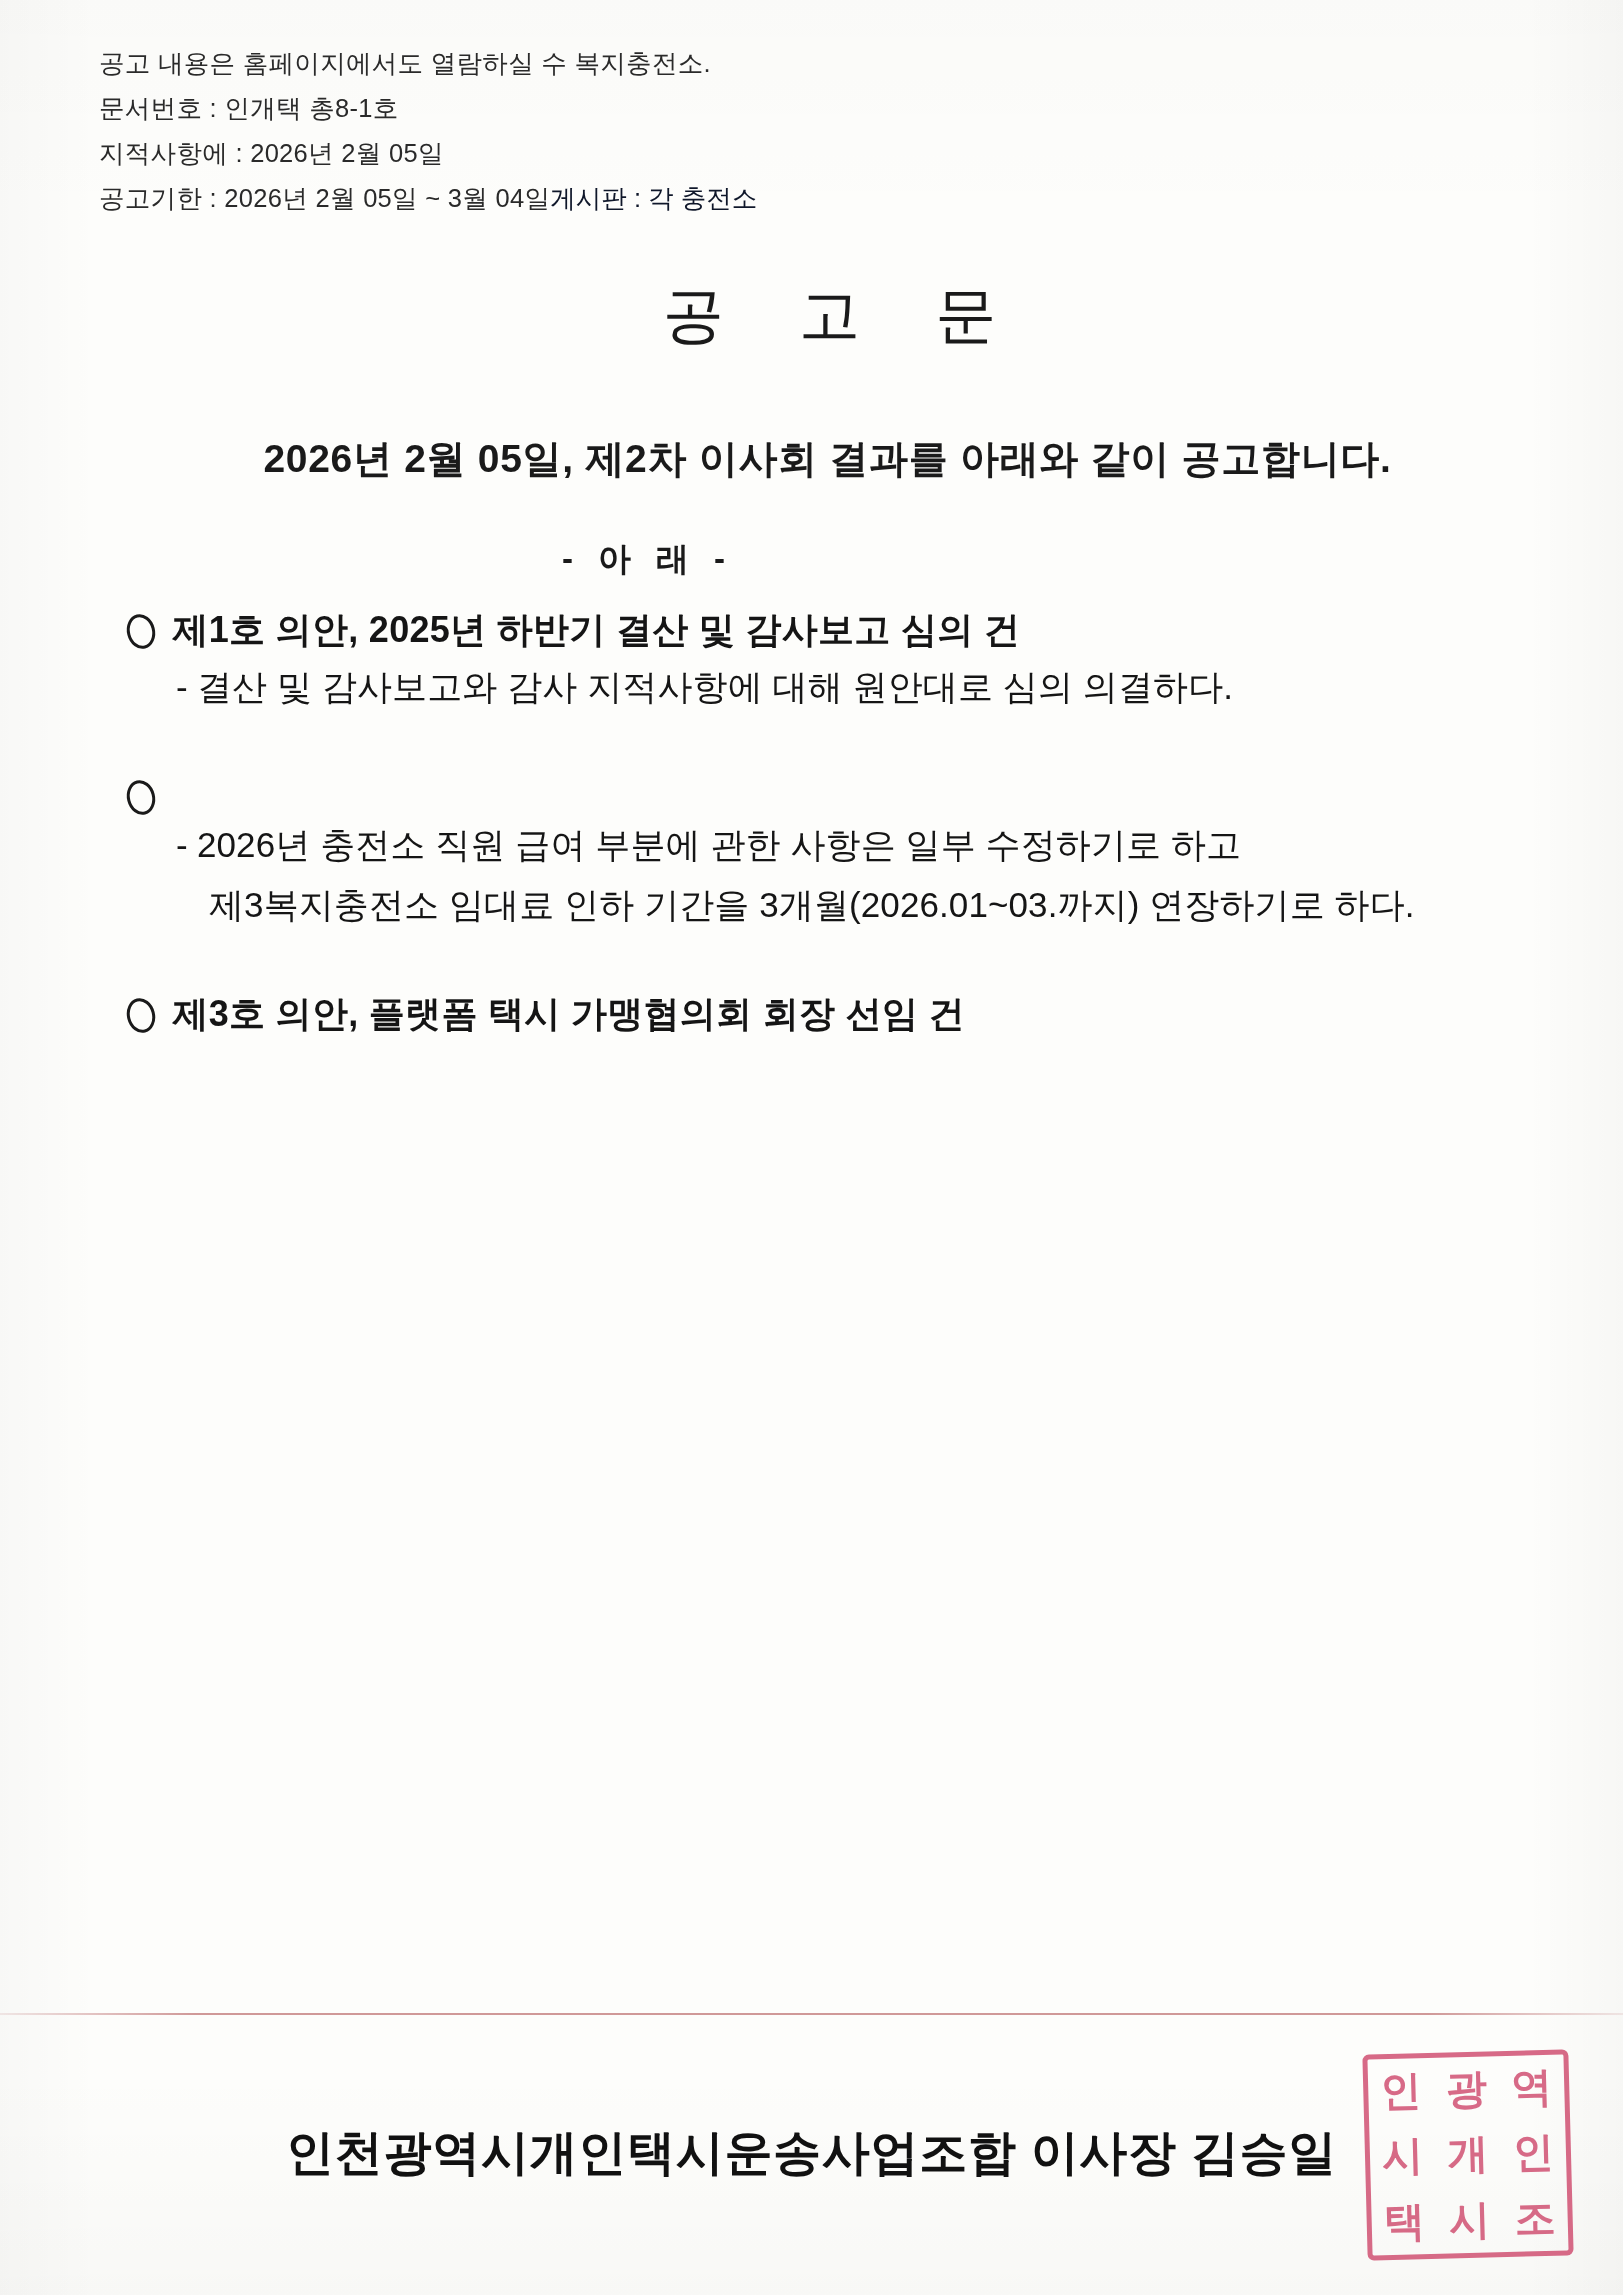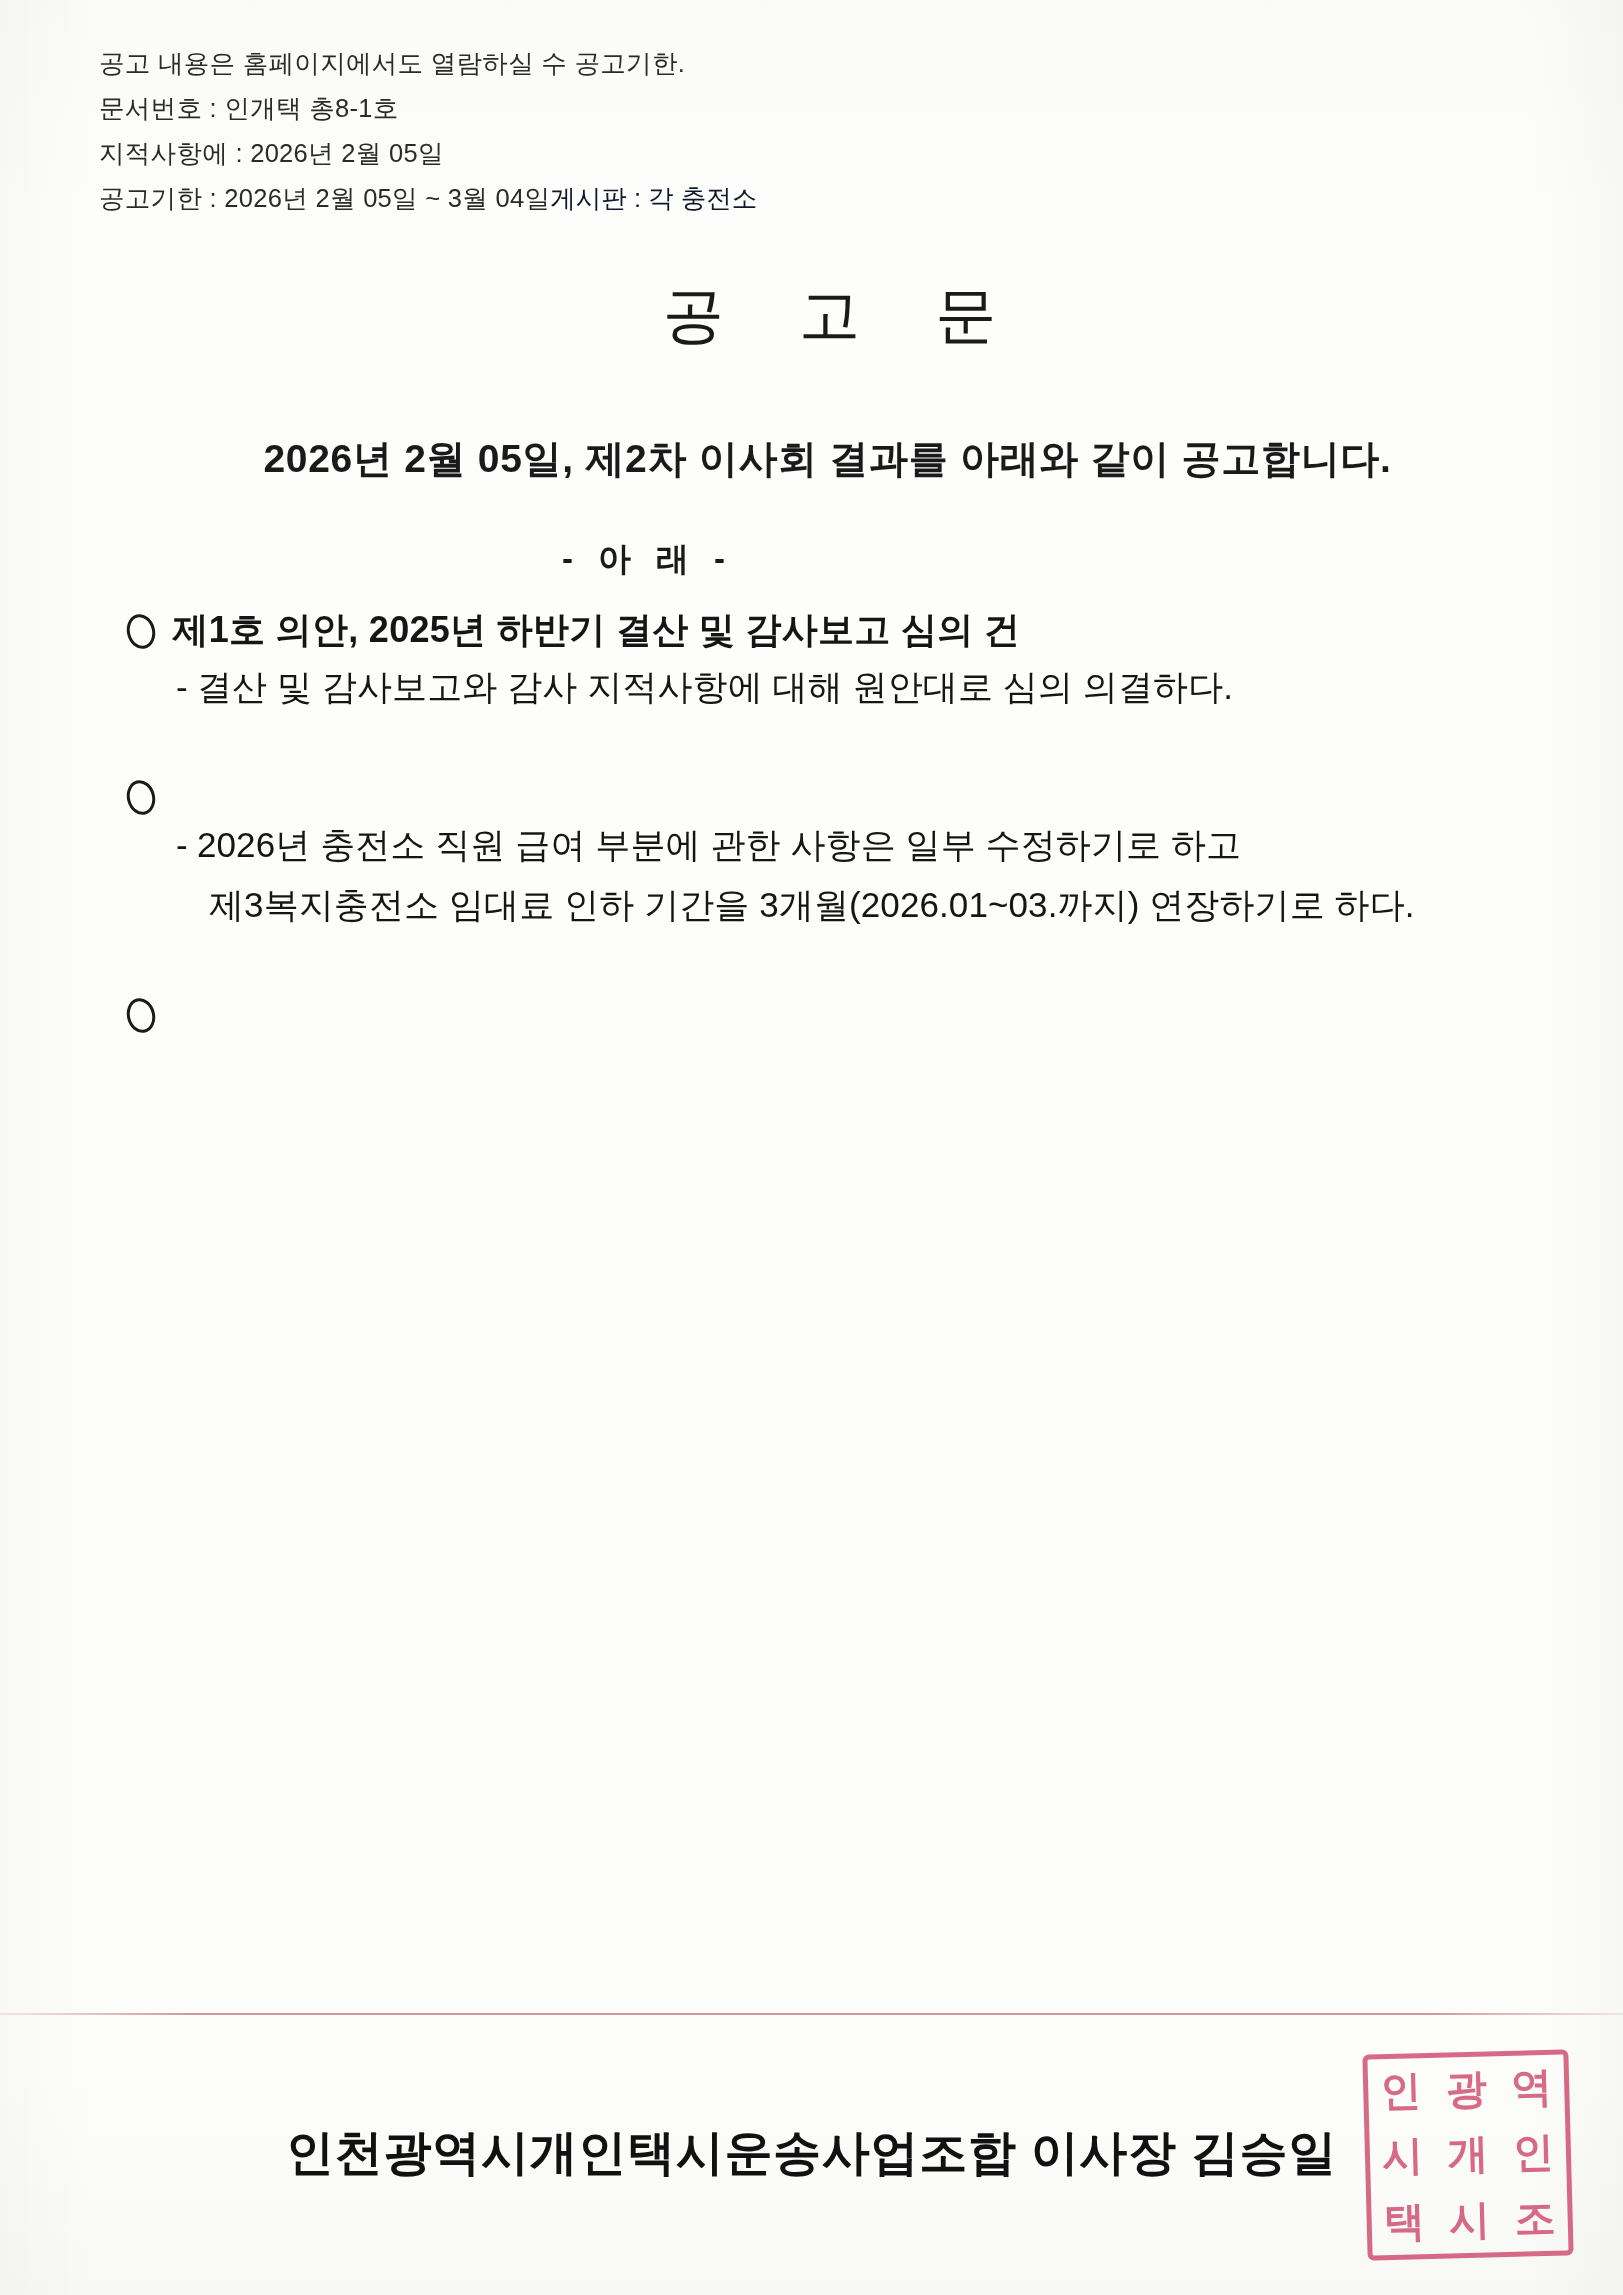--- a/index.html
+++ b/index.html
@@ -186,21 +186,21 @@
     font-family: "Liberation Serif", "DejaVu Serif", serif;
     line-height: 1;
   }
 </style>
 </head>
 <body>
 
 <div class="page">
 
   <div class="header-block">
-    <div class="header-line">공고 내용은 홈페이지에서도 열람하실 수 공고기한.</div>
+    <div class="header-line">공고 내용은 홈페이지에서도 열람하실 수 복지충전소.</div>
     <div class="header-line">문서번호 : 인개택 총8-1호</div>
     <div class="header-line">지적사항에 : 2026년 2월 05일</div>
     <div class="header-row">
       <div class="header-line">공고기한 : 2026년 2월 05일 ~ 3월 04일</div>
       <div class="header-right">게시판 : 각 충전소</div>
     </div>
   </div>
 
   <div class="title">공 고 문</div>
 
@@ -226,20 +226,21 @@
       </div>
       <div class="agenda-sub">
         <span class="dash">-</span><span>2026년 충전소 직원 급여 부분에 관한 사항은 일부 수정하기로 하고</span>
         <span class="cont">제3복지충전소 임대료 인하 기간을 3개월(2026.01~03.까지) 연장하기로 하다.</span>
       </div>
     </div>
 
     <div class="agenda">
       <div class="agenda-head">
         <span class="bullet"></span>
+        <span>제3호 의안, 플랫폼 택시 가맹협의회 회장 선임 건</span>
       </div>
     </div>
 
   </div>
 
   <div class="footer-rule"></div>
 
   <div class="signature">인천광역시개인택시운송사업조합 이사장 김승일</div>
 
   <div class="seal">

